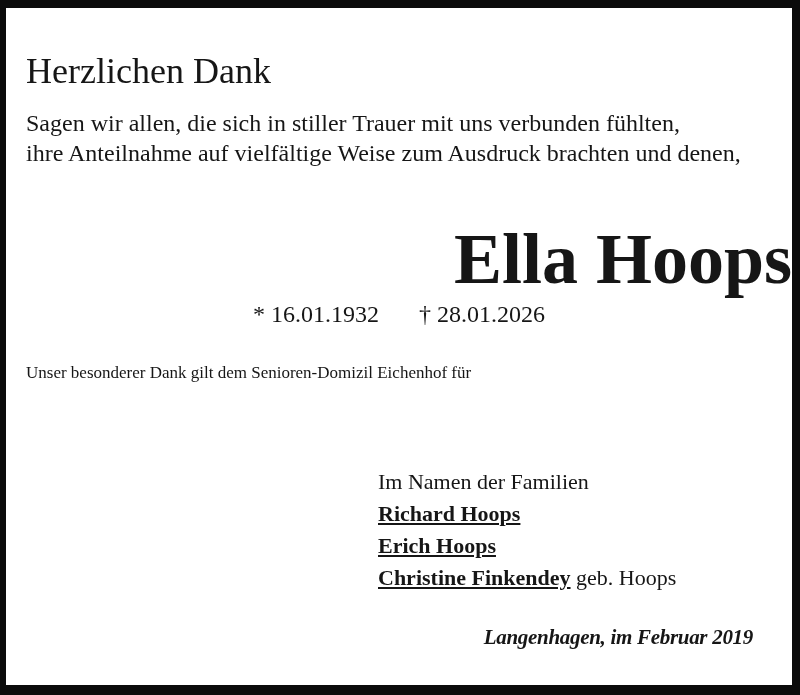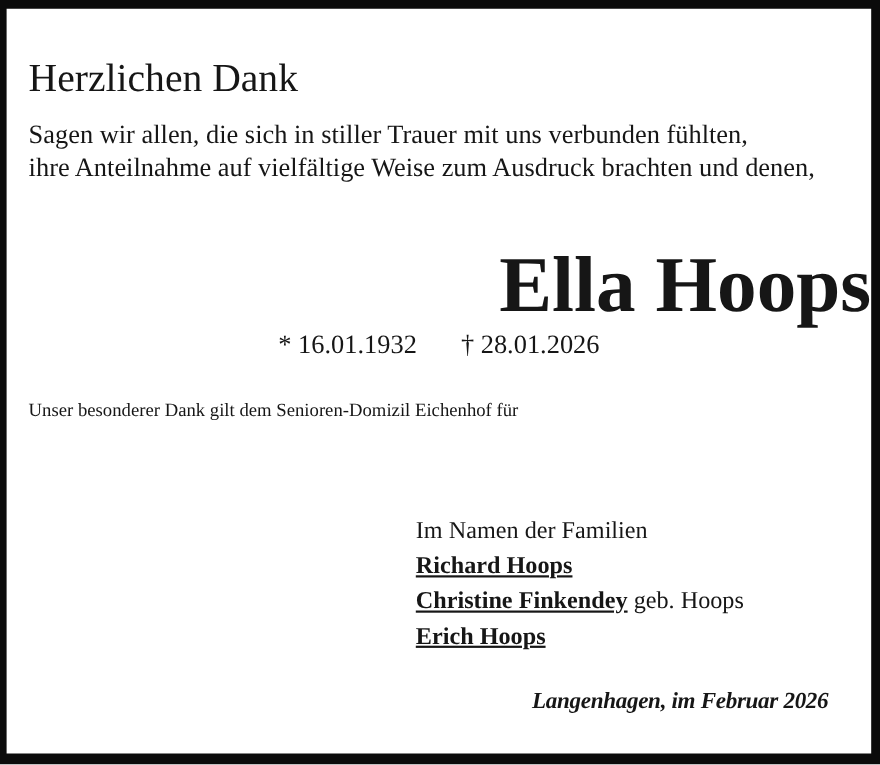--- a/index.html
+++ b/index.html
@@ -109,19 +109,19 @@
     <span class="birth"><span>*</span> <span>16.01.1932</span></span><span class="death"><span>†</span> <span>28.01.2026</span></span>
   </div>
 
   <div class="thanks">
     <div>Unser besonderer Dank gilt dem Senioren-Domizil Eichenhof für</div>
   </div>
 
   <div class="family">
     <div>Im Namen der Familien</div>
     <div><span class="member-bold">Richard Hoops</span><span></span></div>
+    <div><span class="member-bold">Erich Hoops</span><span></span></div>
     <div><span class="member-bold">Christine Finkendey</span><span> geb. Hoops</span></div>
-    <div><span class="member-bold">Erich Hoops</span><span></span></div>
   </div>
 
-  <div class="dateline">Langenhagen, im Februar 2026</div>
+  <div class="dateline">Langenhagen, im Februar 2019</div>
 
 </div>
 
 </body></html>

